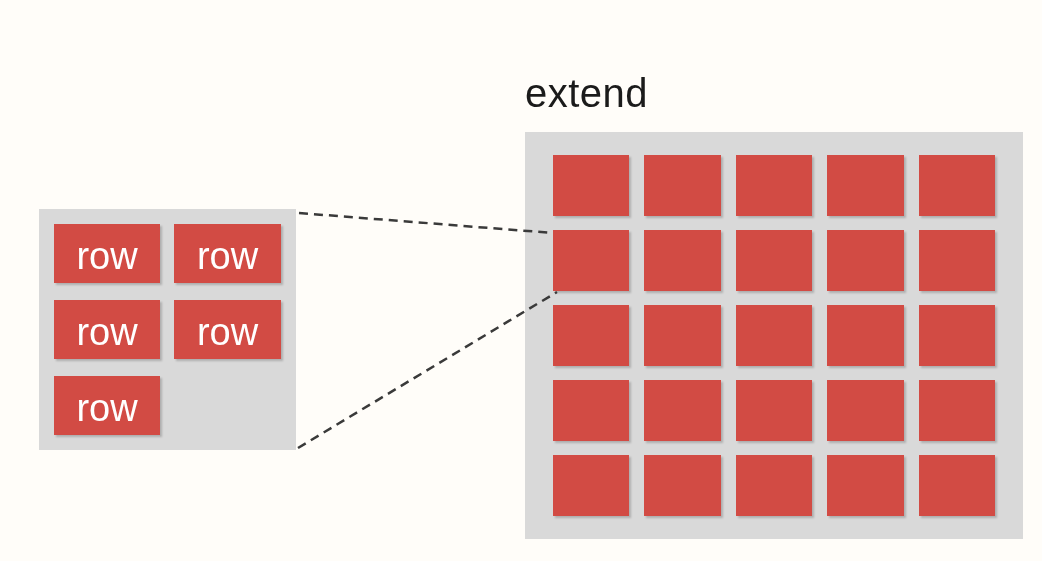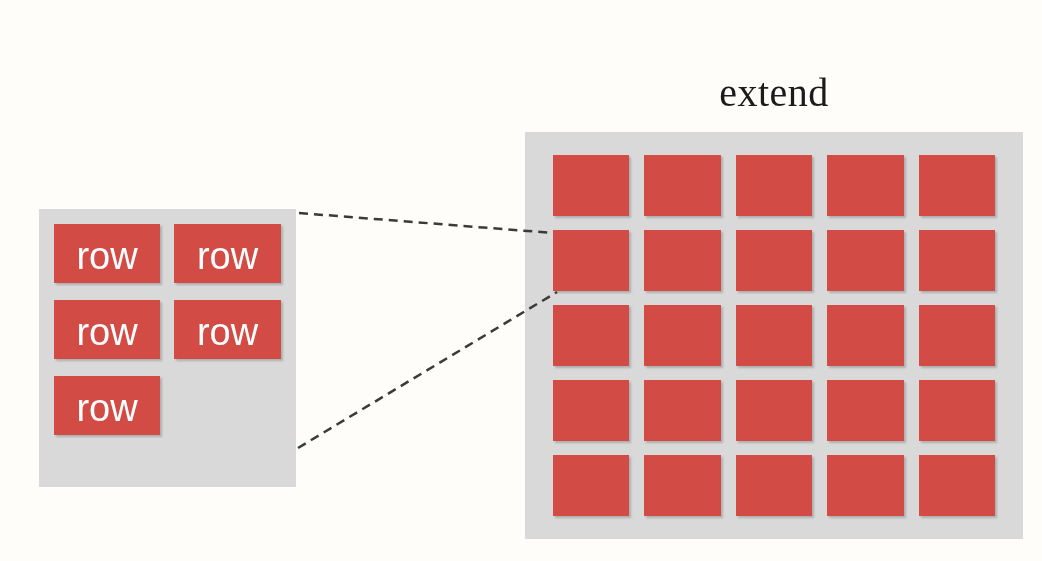--- a/index.html
+++ b/index.html
@@ -16,36 +16,35 @@
     font-family: "Liberation Sans", "DejaVu Sans", sans-serif;
     background: var(--canvas-bg);
     overflow: hidden;
   }
   .canvas {
     position: relative;
     width: 1042px; height: 561px;
   }
   .title {
     position: absolute;
-    text-align: center;
+    text-align: left;
     font-size: 40px;
     line-height: 40px;
     color: var(--title-text);
     letter-spacing: 0.5px;
-    font-family: Liberation Serif, serif;
   }
   .page-title  { left: 39px;  top: 146px; width: 257px; }
   .extend-title{ left: 525px; top: 73px;  width: 498px; }
   .panel {
     position: absolute;
     background: var(--panel-gray);
   }
   .page-panel {
     left: 39px; top: 209px;
-    width: 257px; height: 278px;
+    width: 257px; height: 241px;
     padding: 15px;
     display: grid;
     grid-template-columns: 106px 107px;
     grid-auto-rows: 59px;
     column-gap: 14px;
     row-gap: 17px;
   }
   .extend-panel {
     left: 525px; top: 132px;
     width: 498px; height: 407px;

